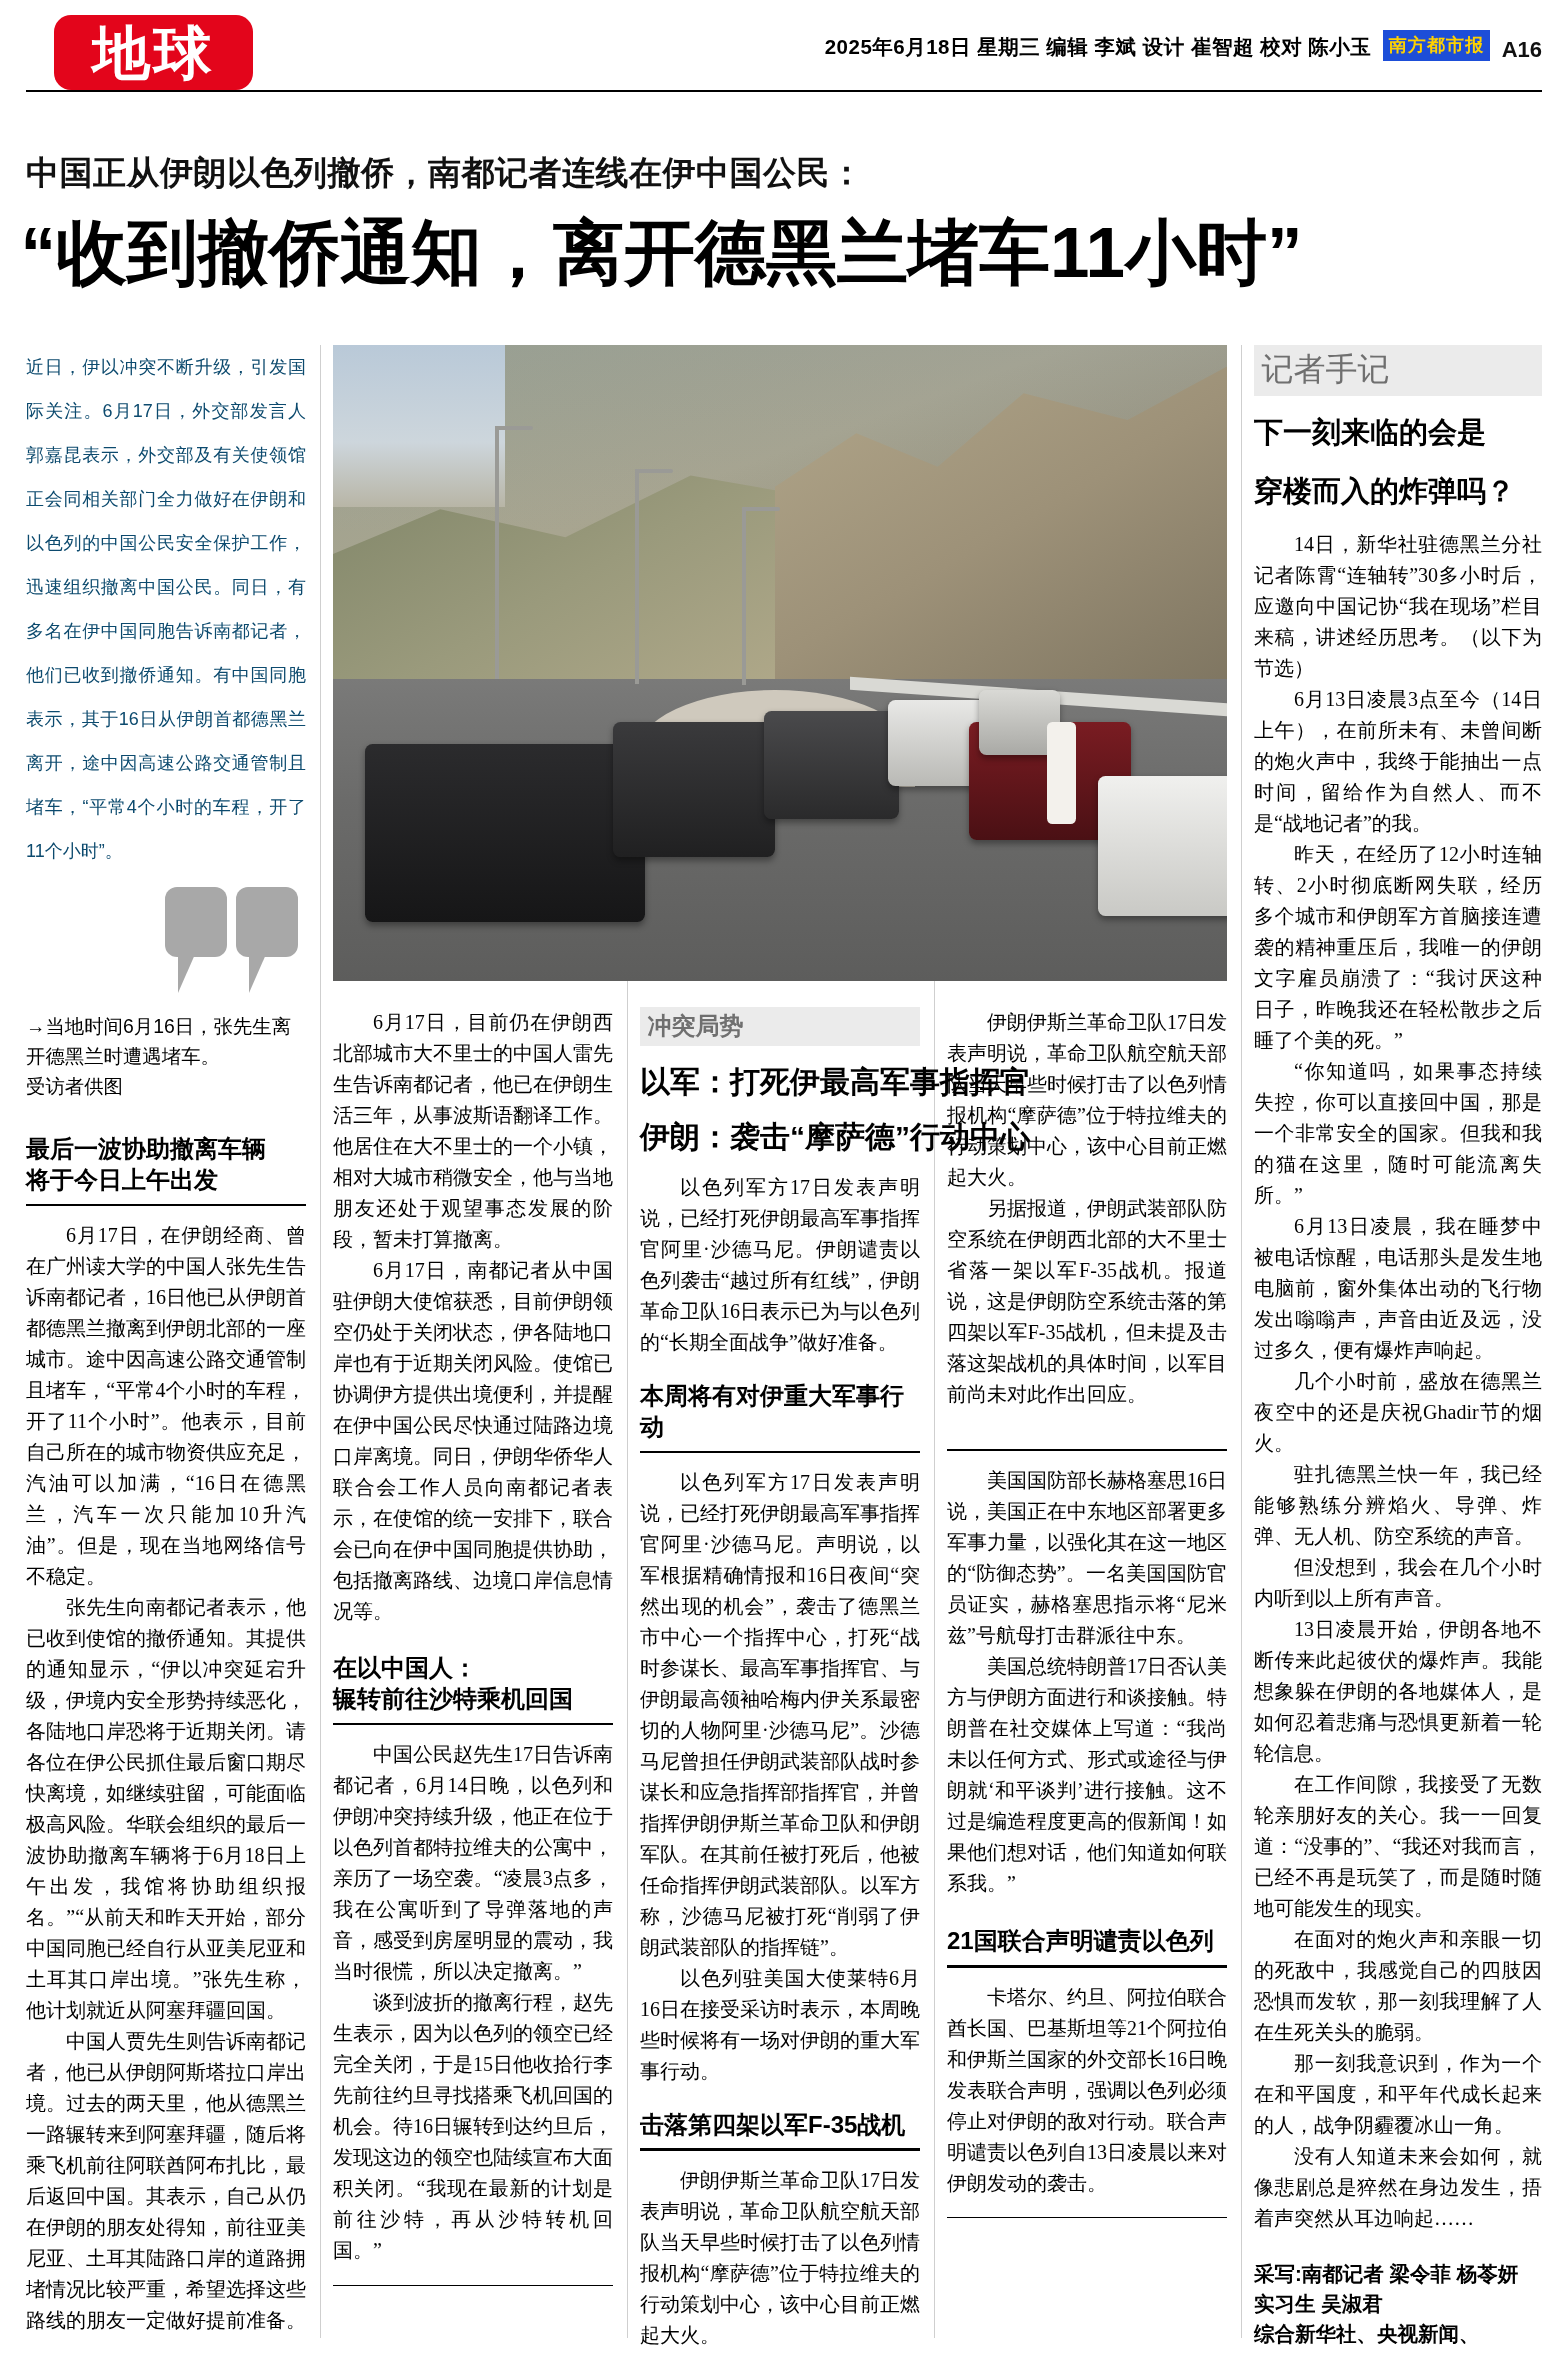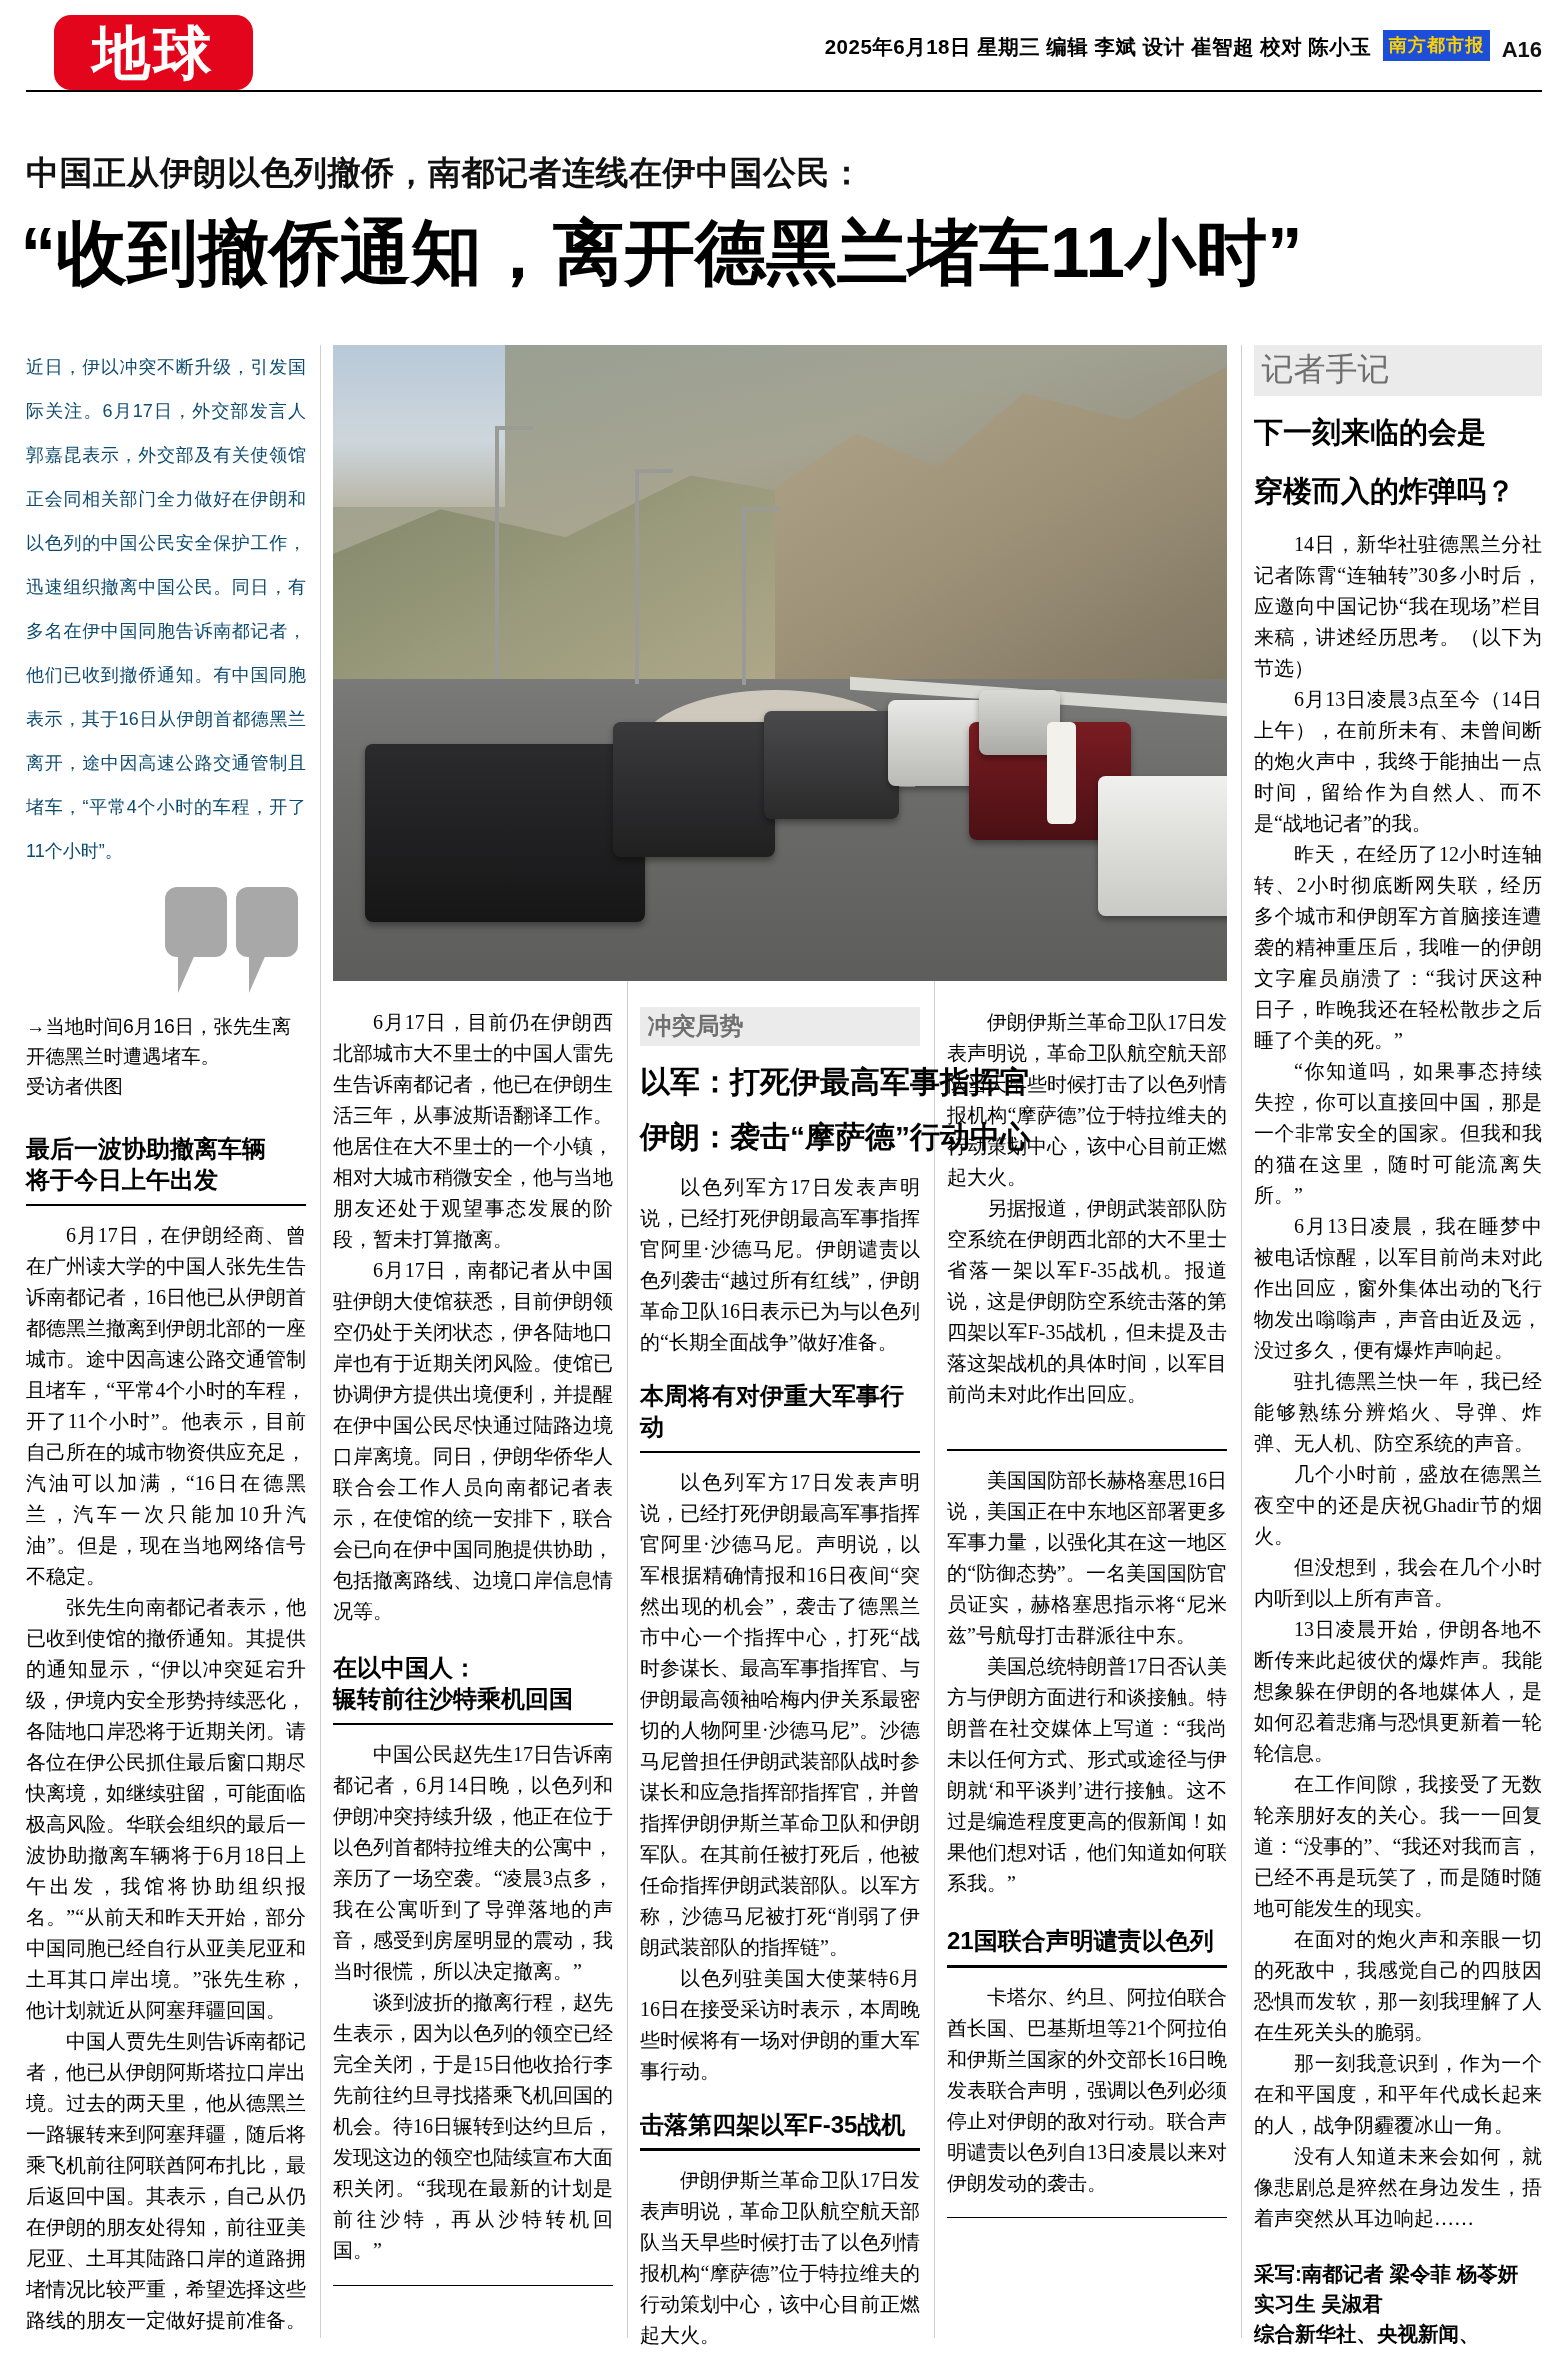--- a/index.html
+++ b/index.html
@@ -431,23 +431,23 @@
       <span class="tag-wrap">
         <span style="font-family:'Liberation Sans',sans-serif;font-weight:normal;font-size:32px;color:#6f6f6f;">记者手记</span>
       </span>
       <p class="deck2">下一刻来临的会是</p>
       <p class="deck2">穿楼而入的炸弹吗？</p>
 
       <p class="ptext indent">14日，新华社驻德黑兰分社记者陈霄“连轴转”30多小时后，应邀向中国记协“我在现场”栏目来稿，讲述经历思考。（以下为节选）</p>
       <p class="ptext indent">6月13日凌晨3点至今（14日上午），在前所未有、未曾间断的炮火声中，我终于能抽出一点时间，留给作为自然人、而不是“战地记者”的我。</p>
       <p class="ptext indent">昨天，在经历了12小时连轴转、2小时彻底断网失联，经历多个城市和伊朗军方首脑接连遭袭的精神重压后，我唯一的伊朗文字雇员崩溃了：“我讨厌这种日子，昨晚我还在轻松散步之后睡了个美的死。”</p>
       <p class="ptext indent">“你知道吗，如果事态持续失控，你可以直接回中国，那是一个非常安全的国家。但我和我的猫在这里，随时可能流离失所。”</p>
-      <p class="ptext indent">6月13日凌晨，我在睡梦中被电话惊醒，以军目前尚未对此作出回应，窗外集体出动的飞行物发出嗡嗡声，声音由近及远，没过多久，便有爆炸声响起。</p>
+      <p class="ptext indent">6月13日凌晨，我在睡梦中被电话惊醒，电话那头是发生地电脑前，窗外集体出动的飞行物发出嗡嗡声，声音由近及远，没过多久，便有爆炸声响起。</p>
+      <p class="ptext indent">几个小时前，盛放在德黑兰夜空中的还是庆祝Ghadir节的烟火。</p>
       <p class="ptext indent">驻扎德黑兰快一年，我已经能够熟练分辨焰火、导弹、炸弹、无人机、防空系统的声音。</p>
-      <p class="ptext indent">几个小时前，盛放在德黑兰夜空中的还是庆祝Ghadir节的烟火。</p>
       <p class="ptext indent">但没想到，我会在几个小时内听到以上所有声音。</p>
       <p class="ptext indent">13日凌晨开始，伊朗各地不断传来此起彼伏的爆炸声。我能想象躲在伊朗的各地媒体人，是如何忍着悲痛与恐惧更新着一轮轮信息。</p>
       <p class="ptext indent">在工作间隙，我接受了无数轮亲朋好友的关心。我一一回复道：“没事的”、“我还对我而言，已经不再是玩笑了，而是随时随地可能发生的现实。</p>
       <p class="ptext indent">在面对的炮火声和亲眼一切的死敌中，我感觉自己的四肢因恐惧而发软，那一刻我理解了人在生死关头的脆弱。</p>
       <p class="ptext indent">那一刻我意识到，作为一个在和平国度，和平年代成长起来的人，战争阴霾覆冰山一角。</p>
       <p class="ptext indent">没有人知道未来会如何，就像悲剧总是猝然在身边发生，捂着声突然从耳边响起……</p>
 
       <div class="credit">
         <div>采写:南都记者 梁令菲 杨苓妍</div>
         <div>实习生 吴淑君</div>

